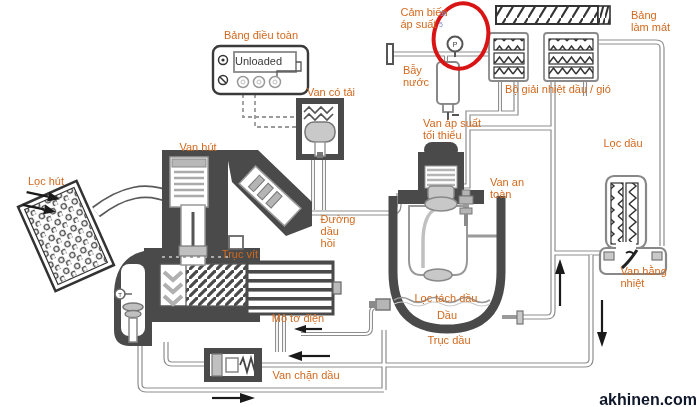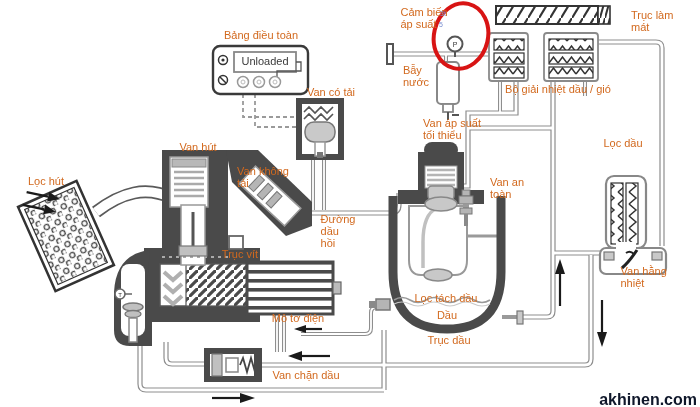--- a/index.html
+++ b/index.html
@@ -2,21 +2,21 @@
 <html><head>
 <meta charset="utf-8">
 <style>
   html,body{margin:0;padding:0;background:#fff;}
   #stage{position:relative;width:700px;height:407px;background:#fff;overflow:hidden;
          font-family:"Liberation Sans","DejaVu Sans",sans-serif;}
   #stage svg{position:absolute;left:0;top:0;}
   .lbl{position:absolute;color:#d2691e;font-size:11px;line-height:12px;
        white-space:pre-line;transform:translateX(-50%);font-weight:400;}
   .disp{position:absolute;left:235px;top:55px;width:60px;height:16px;font-size:11px;
-        color:#3a3a3a;text-align:center;}
+        color:#3a3a3a;}
   .bluemark{position:absolute;color:#7b8fd0;font-size:7px;line-height:8px;}
   .wm{position:absolute;right:3px;top:391px;color:#0f172a;font-size:16px;font-weight:bold;}
   .po{fill:none;stroke:#8e8e8e;stroke-width:5.2;}
   .pi{fill:none;stroke:#ffffff;stroke-width:2.8;}
   .to{fill:none;stroke:#8e8e8e;stroke-width:4;}
   .ti{fill:none;stroke:#ffffff;stroke-width:1.8;}
   .wo{fill:none;stroke:#5a5a5a;stroke-width:13;}
   .wi{fill:none;stroke:#ffffff;stroke-width:9.5;}
   .gs{fill:none;stroke:#9a9a9a;stroke-width:3;}
   .dash{fill:none;stroke:#9a9a9a;stroke-width:1.8;stroke-dasharray:4 3;}
@@ -298,34 +298,32 @@
 
   <ellipse cx="461" cy="36" rx="27" ry="33" transform="rotate(13 461 36)" fill="none" stroke="#d81414" stroke-width="4"></ellipse>
 </svg>
 
 <div class="lbl" style="left:261px;top:29px">Bảng điều toàn</div>
 <div class="lbl" style="left:331px;top:86px">Van có tải</div>
 <div class="lbl" style="left:424px;top:6px">Cảm biến
 áp suất</div>
 <div class="lbl" style="left:416px;top:64px">Bẫy
 nước</div>
-<div class="lbl" style="left:654px;top:9px">Trục làm mát</div>
+<div class="lbl" style="left:654px;top:9px">Bảng làm mát</div>
 <div class="lbl" style="left:558px;top:83px">Bộ giải nhiệt dầu / gió</div>
 <div class="lbl" style="left:623px;top:137px">Lọc dầu</div>
 <div class="lbl" style="left:452px;top:117px">Van áp suất
 tối thiểu</div>
 <div class="lbl" style="left:647px;top:265px">Van hằng nhiệt</div>
 <div class="lbl" style="left:507px;top:176px">Van an
 toàn</div>
 <div class="lbl" style="left:446px;top:292px">Lọc tách dầu</div>
 <div class="lbl" style="left:447px;top:309px">Dầu</div>
 <div class="lbl" style="left:449px;top:334px">Trục dầu</div>
 <div class="lbl" style="left:198px;top:141px">Van hút</div>
-<div class="lbl" style="left:263px;top:165px">Van không
-tải</div>
 <div class="lbl" style="left:46px;top:175px">Lọc hút</div>
 <div class="lbl" style="left:338px;top:213px">Đường
 dầu
 hồi</div>
 <div class="lbl" style="left:240px;top:248px">Trục vít</div>
 <div class="lbl" style="left:298px;top:312px">Mô tơ điện</div>
 <div class="lbl" style="left:306px;top:369px">Van chặn dầu</div>
 
 <div class="disp">Unloaded</div>
 <div class="bluemark" style="left:440px;top:10px">3t</div>

